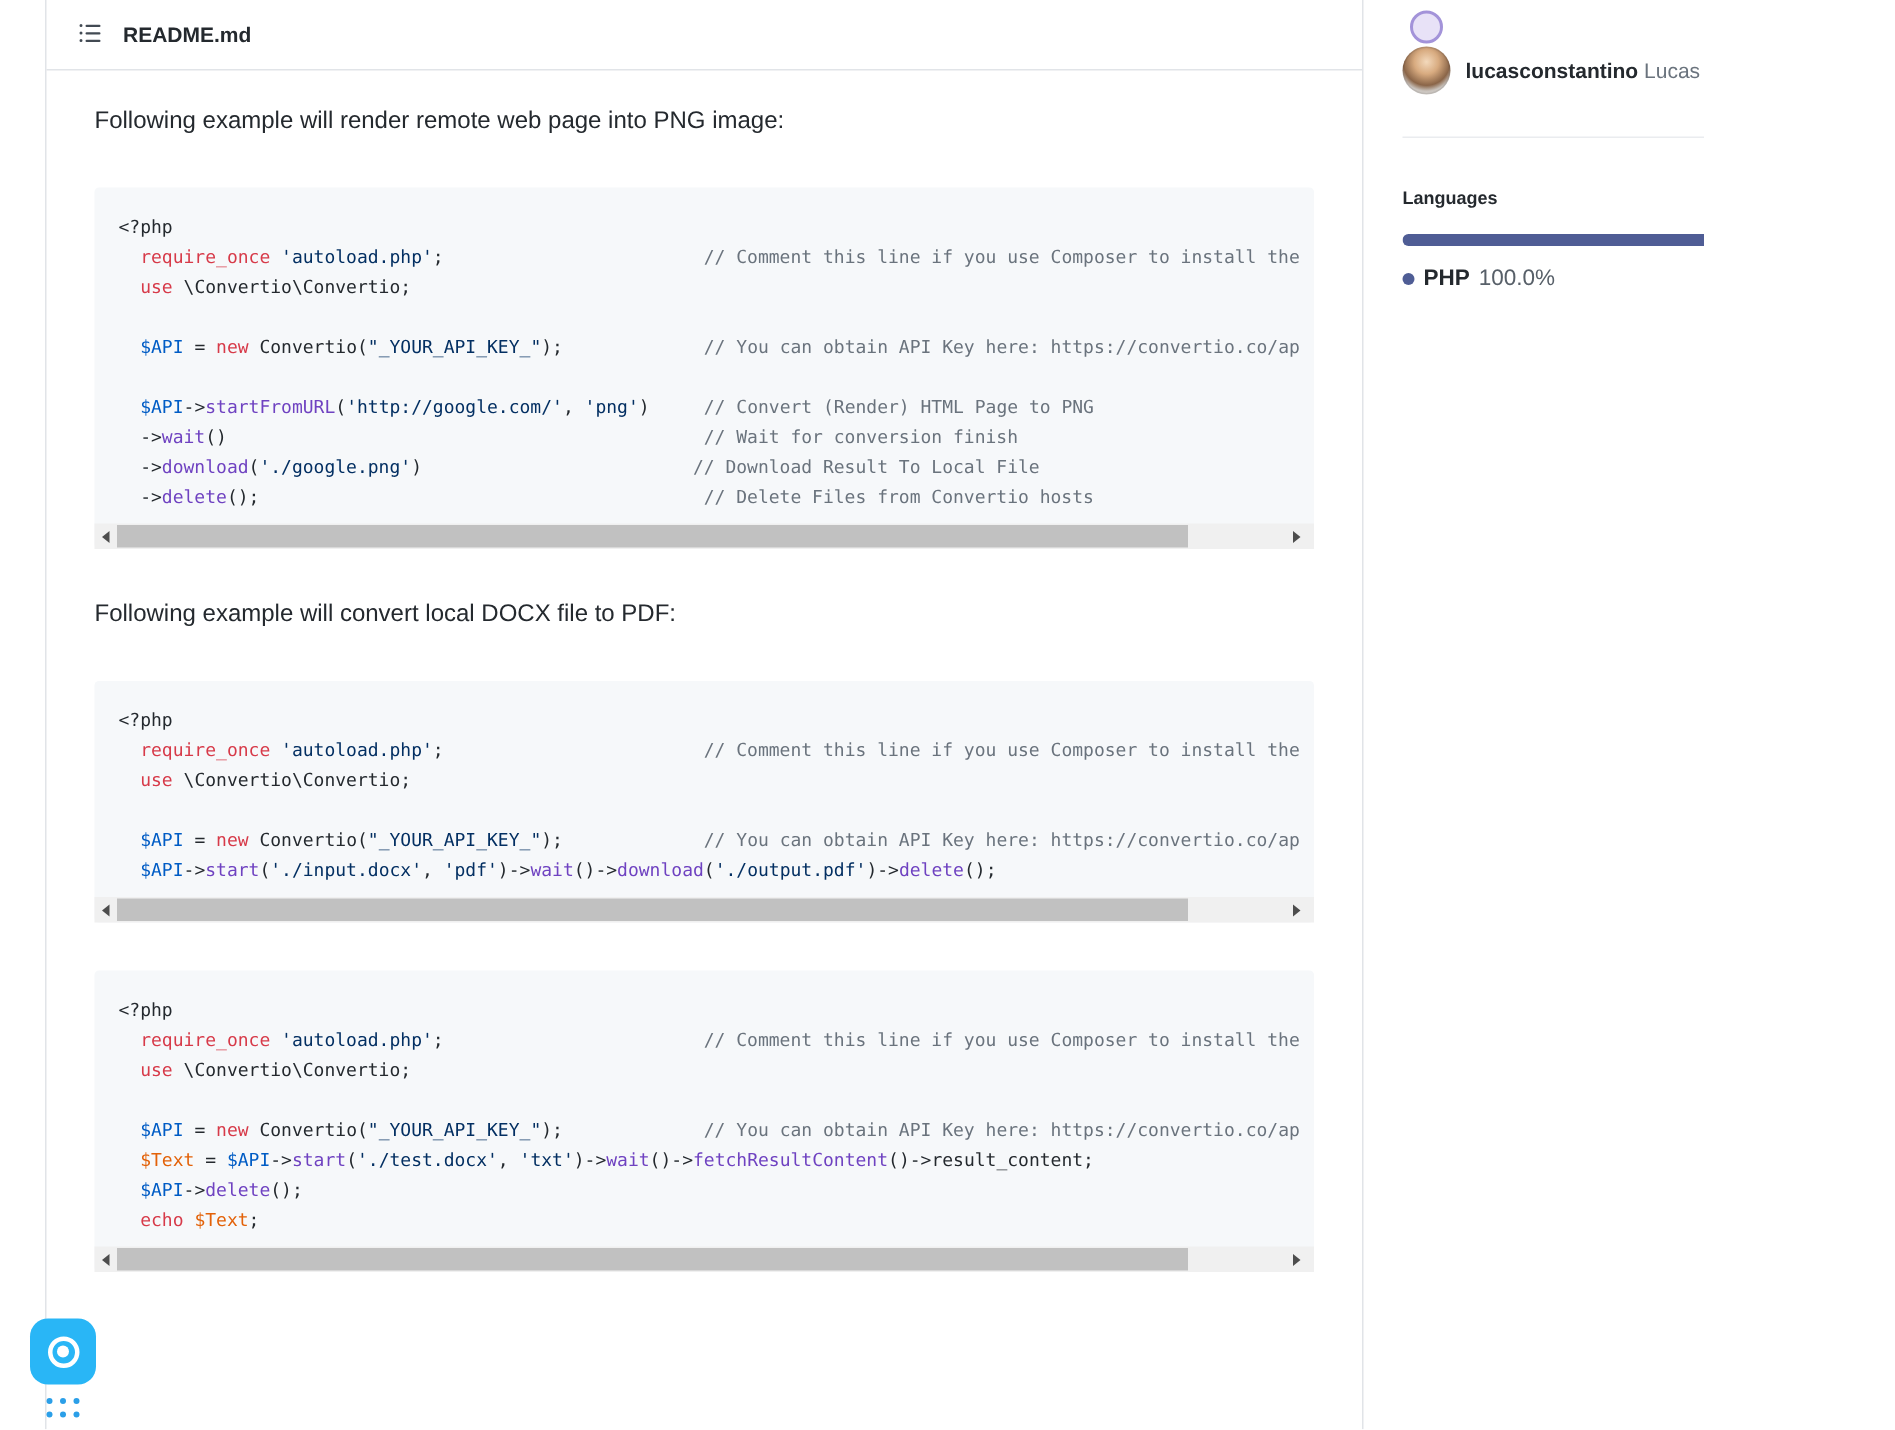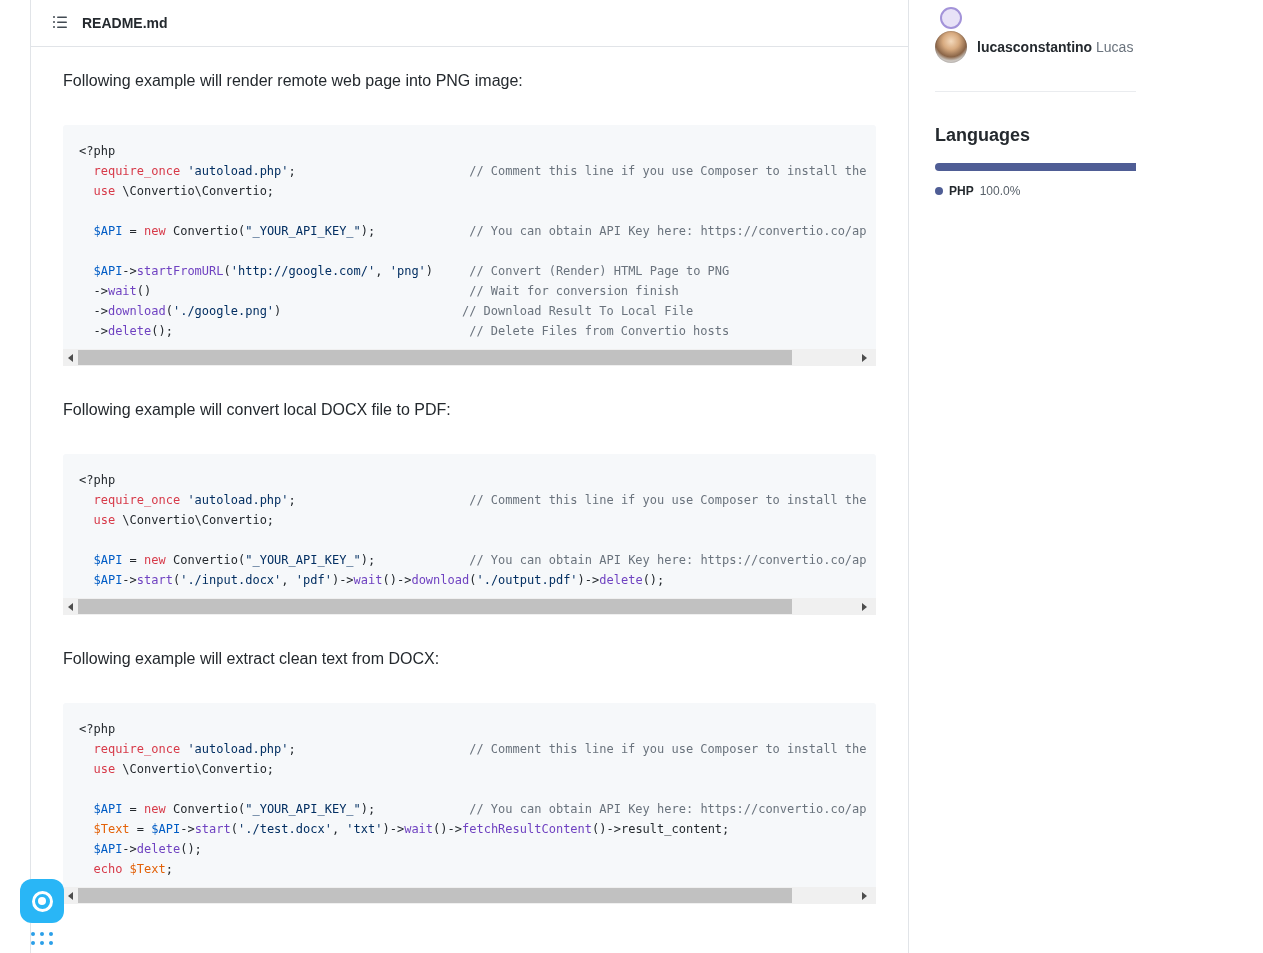--- a/index.html
+++ b/index.html
@@ -55,24 +55,24 @@
   .committer { display: flex; align-items: center; gap: 10px; margin-top: 11px; }
   .avatar {
     width: 32px; height: 32px; border-radius: 50%; flex: 0 0 32px; cursor: pointer;
     background: radial-gradient(circle at 50% 32%, #f3d9bc 0%, #d8ab80 30%, #8a6548 58%, #c9c3bd 72%, #e9e6e2 100%);
     box-shadow: inset 0 0 0 1px rgba(27,31,35,.1);
   }
   .committer-text { font-size: 14px; white-space: nowrap; }
   .username { font-weight: 700; color: #24292e; text-decoration: none; cursor: pointer; }
   .fullname { color: #6a737d; }
   .sep { border: 0; border-top: 1px solid #eaecef; margin: 28px 0 0; }
-  .lang-title { font-size: 18px; font-weight: 600; margin-top: 33px; color: #24292e; }
+  .lang-title { font-size: 12px; font-weight: 600; margin-top: 33px; color: #24292e; }
   .lang-bar { margin-top: 17px; height: 8px; border-radius: 4px; overflow: hidden; display: flex; cursor: pointer; }
   .lang-seg { height: 100%; width: 100%; }
-  .lang-legend { margin-top: 13px; display: flex; align-items: center; gap: 6px; font-size: 12px; cursor: pointer; }
+  .lang-legend { margin-top: 13px; display: flex; align-items: center; gap: 6px; font-size: 15px; cursor: pointer; }
   .lang-dot { width: 8px; height: 8px; border-radius: 50%; }
   .lang-name { font-weight: 700; color: #24292e; }
   .lang-pct { color: #586069; }
   
   .float-btn {
     position: absolute; left: 20px; top: 879px; width: 44px; height: 44px;
     background: #29b6f6; border: 0; border-radius: 12px; cursor: pointer;
     display: flex; align-items: center; justify-content: center;
   }
   .target-icon { width: 21px; height: 21px; border: 3px solid #fff; border-radius: 50%; position: relative; }
@@ -146,21 +146,20 @@
           <span class="sb-arrow left">
               <i class="tri-left"></i>
             </span>
           <span class="sb-thumb"></span>
           <span class="sb-arrow right">
               <i class="tri-right"></i>
             </span>
         </div>
       </div>
 
-      <p class="md-para">Following example will extract clean text from DOCX:</p>
 
       <div class="code-block">
         <div class="code-scroll">
             <div class="code-line"><span class="tk-d">&lt;?php</span></div>
             <div class="code-line"><span class="tk-d">  </span><span class="tk-k">require_once</span><span class="tk-d"> </span><span class="tk-s">'autoload.php'</span><span class="tk-d">;                        </span><span class="tk-c">// Comment this line if you use Composer to install the</span></div>
             <div class="code-line"><span class="tk-d">  </span><span class="tk-k">use</span><span class="tk-d"> \Convertio\Convertio;</span></div>
             <div class="code-line"><span class="tk-d"></span></div>
             <div class="code-line"><span class="tk-d">  </span><span class="tk-v">$API</span><span class="tk-d"> = </span><span class="tk-k">new</span><span class="tk-d"> Convertio(</span><span class="tk-s">"_YOUR_API_KEY_"</span><span class="tk-d">);             </span><span class="tk-c">// You can obtain API Key here: https://convertio.co/ap</span></div>
             <div class="code-line"><span class="tk-d">  </span><span class="tk-o">$Text</span><span class="tk-d"> = </span><span class="tk-v">$API</span><span class="tk-d">-&gt;</span><span class="tk-f">start</span><span class="tk-d">(</span><span class="tk-s">'./test.docx'</span><span class="tk-d">, </span><span class="tk-s">'txt'</span><span class="tk-d">)-&gt;</span><span class="tk-f">wait</span><span class="tk-d">()-&gt;</span><span class="tk-f">fetchResultContent</span><span class="tk-d">()-&gt;result_content;</span></div>
             <div class="code-line"><span class="tk-d">  </span><span class="tk-v">$API</span><span class="tk-d">-&gt;</span><span class="tk-f">delete</span><span class="tk-d">();</span></div>

